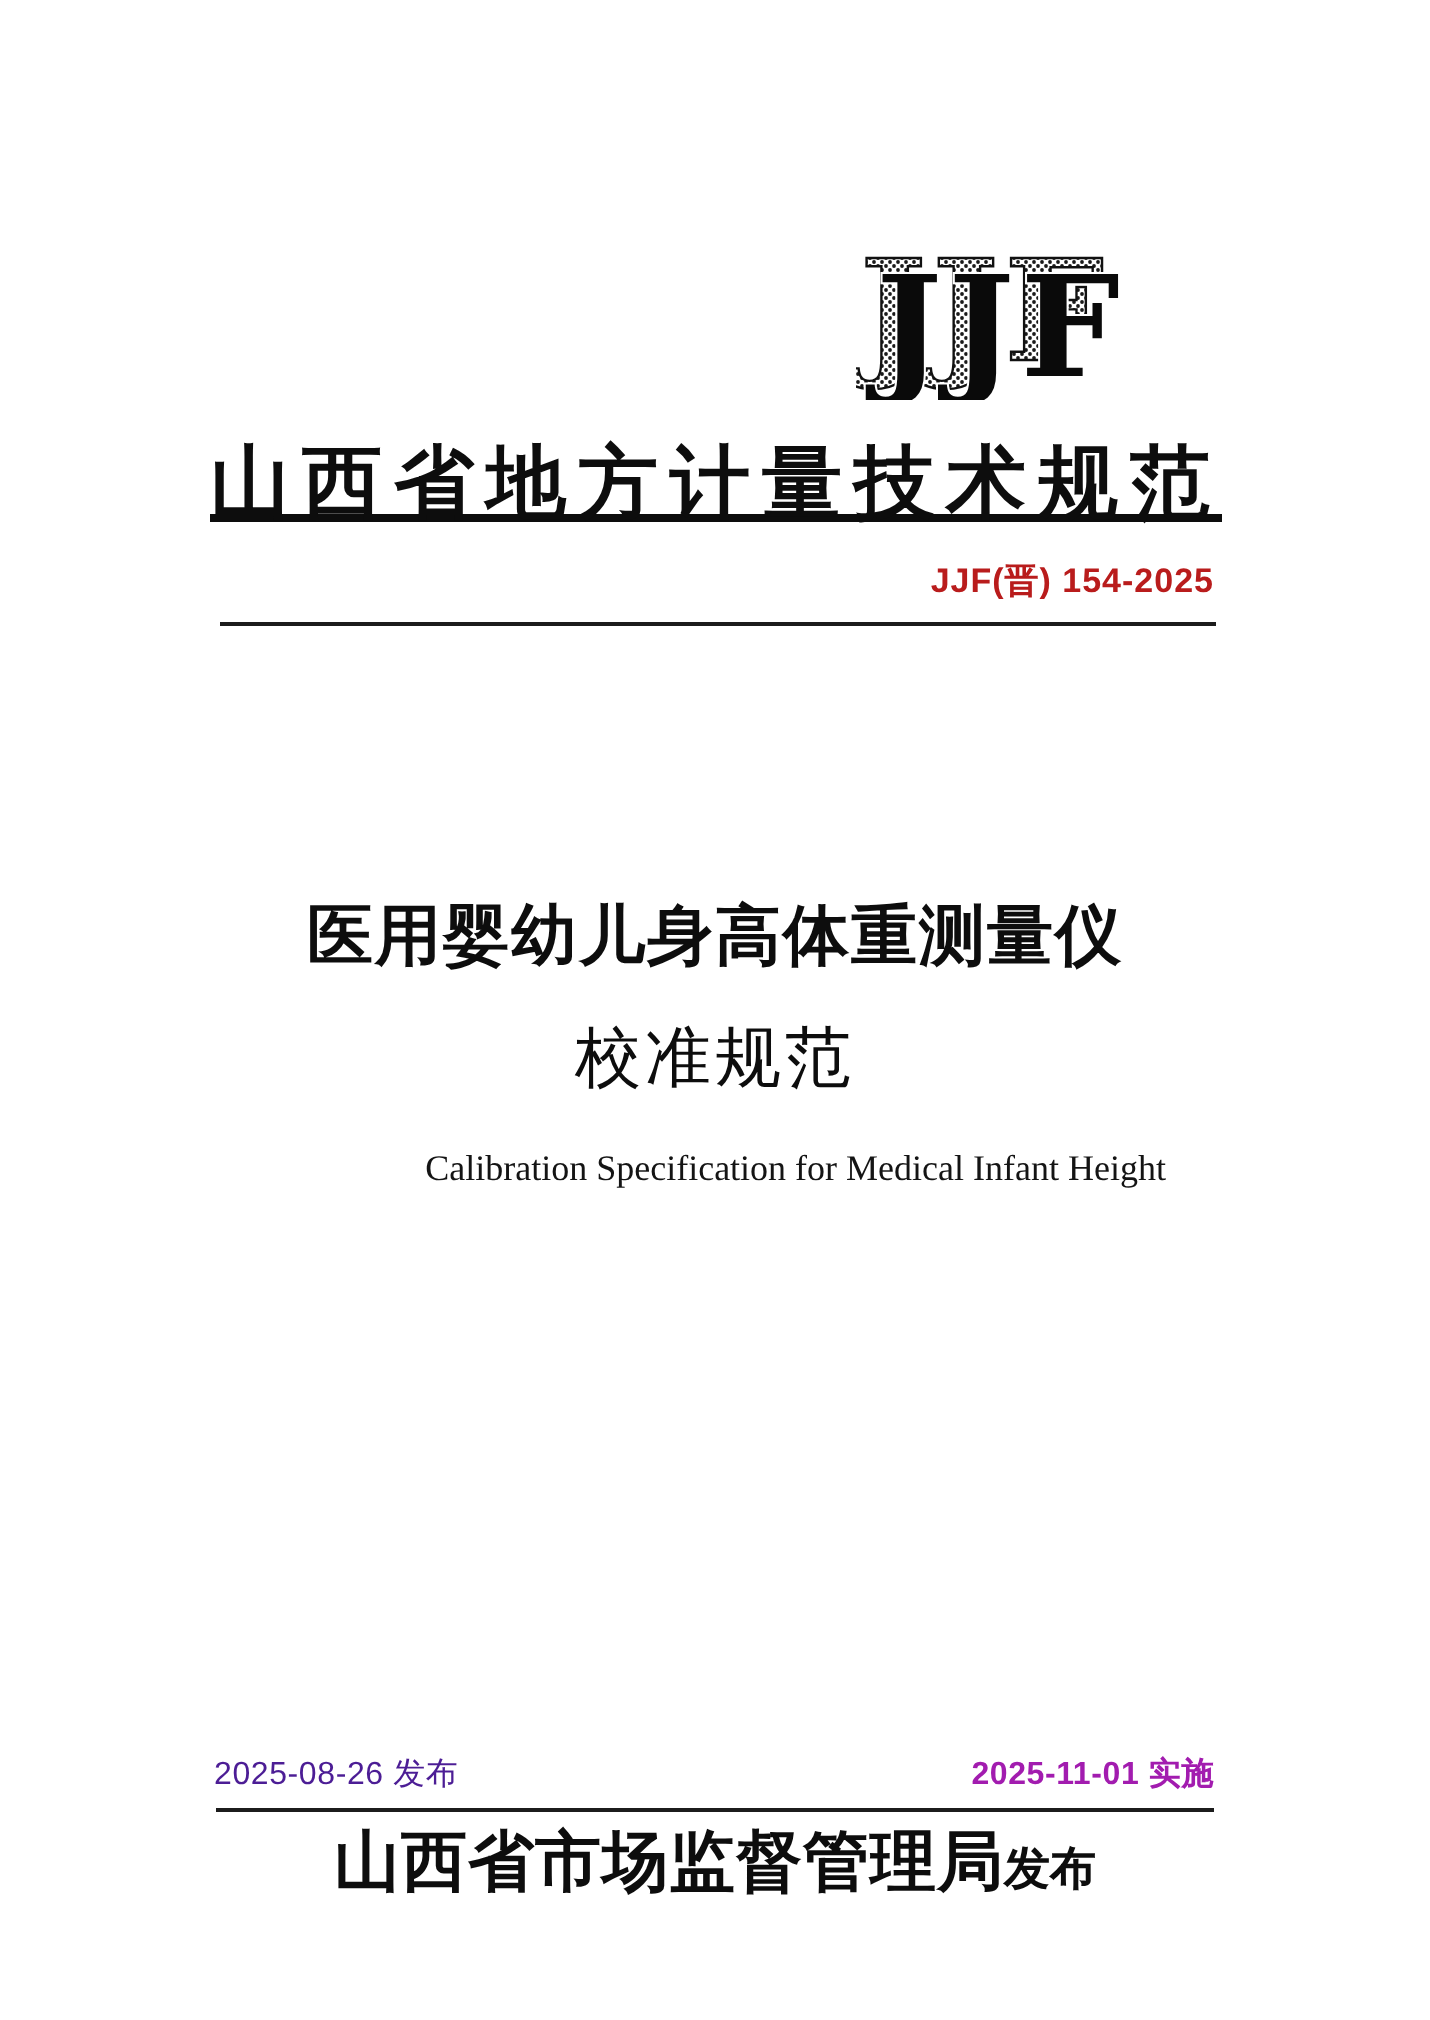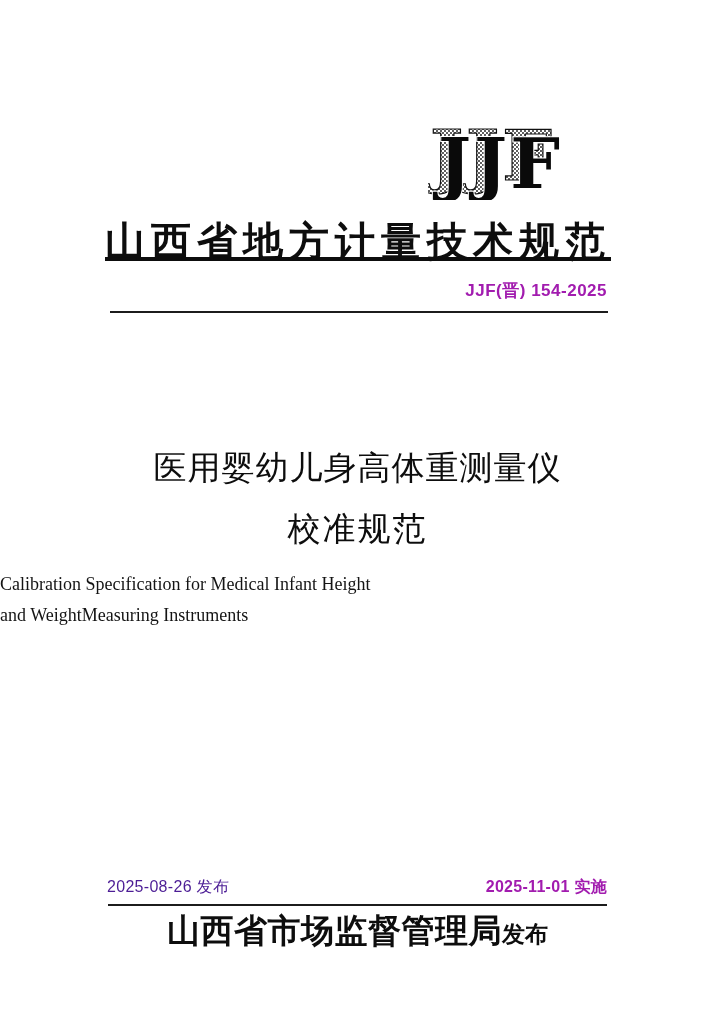--- a/index.html
+++ b/index.html
@@ -36,56 +36,56 @@
     text-decoration: underline;
   }
   .spec-code {
     position: absolute;
     right: 108px;
     top: 249px;
     font-family: "Liberation Sans", sans-serif;
     font-size: 17px;
     font-weight: 600;
     letter-spacing: 0.5px;
-    color: #a21caf;
+    color: #b91c1c;
   }
   .rule {
     position: absolute;
     height: 2px;
     background: #1c1c1c;
   }
   .rule-top { left: 110px; top: 281px; width: 498px; }
   .rule-bottom { left: 108px; top: 874px; width: 499px; }
   .title-cn-1 {
     position: absolute;
     left: 0; top: 416px;
     width: 715px;
     text-align: center;
     font-family: "Liberation Sans", sans-serif;
-    font-weight: normal;
+    font-weight: bold;
     font-size: 33px;
     letter-spacing: 1px;
     color: #0d0d0d;
   }
   .title-cn-2 {
     position: absolute;
     left: 0; top: 477px;
     width: 715px;
     text-align: center;
     font-family: "Liberation Sans", sans-serif;
     font-weight: normal;
     font-size: 33px;
     letter-spacing: 2px;
     color: #0d0d0d;
   }
   .title-en {
     position: absolute;
     left: 0; top: 539px;
     width: 583px;
-    text-align: left;
+    text-align: right;
     font-family: "Liberation Serif", serif;
     font-size: 18px;
     line-height: 31px;
     color: #141414;
   }
   .date-issued {
     position: absolute;
     left: 107px;
     top: 847px;
     font-size: 16px;
@@ -147,21 +147,20 @@
 
   <div class="spec-code">JJF(晋) 154-2025</div>
 
   <div class="rule rule-top"></div>
 
   <div class="title-cn-1">医用婴幼儿身高体重测量仪</div>
   <div class="title-cn-2">校准规范</div>
 
   <div class="title-en">
     <div>Calibration Specification for Medical Infant Height</div>
-    <div>and WeightMeasuring Instruments</div>
   </div>
 
   <div class="date-issued">2025-08-26 发布</div>
   <div class="date-effective">2025-11-01 实施</div>
 
   <div class="rule rule-bottom"></div>
 
   <div class="org-line">
     <span class="org-name">山西省市场监督管理局</span>
     <span class="org-publish">发布</span>

